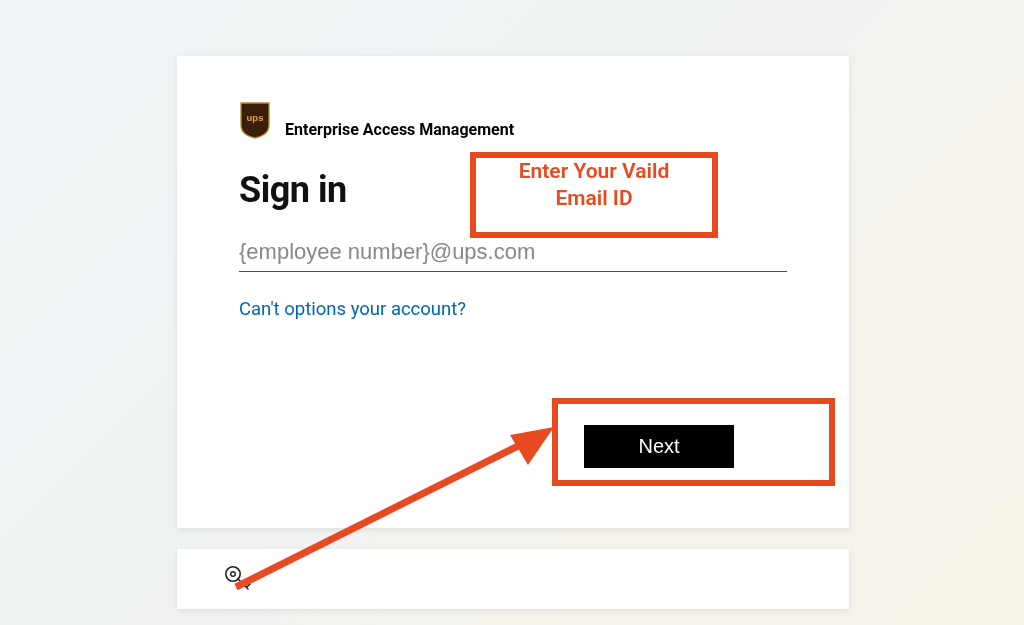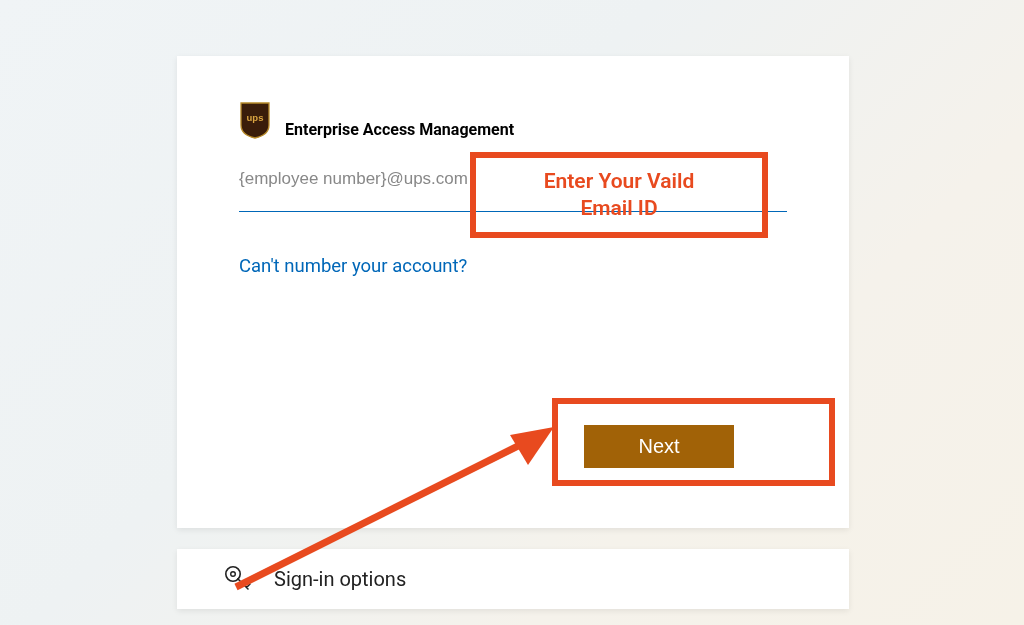--- a/index.html
+++ b/index.html
@@ -35,43 +35,43 @@
     }
     .title {
       font-size: 36px;
       font-weight: 700;
       color: #111;
       margin-bottom: 28px;
       letter-spacing: -0.5px;
     }
     .email-input {
       width: 100%;
-      font-size: 17px;
+      font-size: 22px;
       color: #888;
       border: none;
       border-bottom: 1.5px solid #0067b8;
-      padding-bottom: 22px;
+      padding-bottom: 6px;
       outline: none;
       background: transparent;
-      margin-bottom: 43px;
+      margin-bottom: 26px;
     }
     .email-input::placeholder { color: #888; }
     .link {
       color: #0067b8;
       font-size: 18.5px;
       text-decoration: none;
       display: inline-block;
     }
     .actions {
       position: absolute;
       right: 115px;
       bottom: 60px;
     }
     .btn-next {
-      background: #a16207;
+      background: #000000;
       color: #ffffff;
       border: none;
       font-size: 20px;
       font-weight: 400;
       padding: 10px 42px;
       min-width: 150px;
       cursor: pointer;
     }
     .options-card {
       position: absolute;
@@ -88,25 +88,25 @@
       cursor: pointer;
     }
     .key-icon { width: 32px; height: 32px; flex-shrink: 0; }
     .options-text { font-size: 20px; color: #222; }
 
     
     .annotation-email-box {
       position: absolute;
       left: 470px;
       top: 152px;
-      width: 298px;
+      width: 248px;
       height: 86px;
       border: 6px solid #e84a1f;
       display: flex;
-      align-items: center;
+      align-items: flex-start;
       justify-content: center;
       text-align: center;
     }
     .annotation-email-box span {
       color: #e84a1f;
       font-size: 21px;
       font-weight: 600;
       line-height: 1.3;
     }
     .annotation-next-box {
@@ -131,34 +131,34 @@
 
 <div class="card">
   <div class="brand-row">
     <svg class="logo" viewBox="0 0 32 38">
       <path d="M2 2 H30 V24 Q30 34 16 37 Q2 34 2 24 Z" fill="#3a1d0a" stroke="#b78a2a" stroke-width="1.3"></path>
       <path d="M4 4 H28 V23 Q28 32 16 35 Q4 32 4 23 Z" fill="#3a1d0a"></path>
       <text x="16" y="20" text-anchor="middle" font-size="9.5" font-weight="700" fill="#d9a441" font-family="Arial">ups</text>
     </svg>
     <span class="brand-text">Enterprise Access Management</span>
   </div>
+  <h1 class="title">Sign in</h1>
   <input type="text" class="email-input" placeholder="{employee number}@ups.com" style="">
-  <a href="#" class="link">Can't number your account?</a>
+  <a href="#" class="link">Can't options your account?</a>
   <div class="actions">
     <button class="btn-next">Next</button>
   </div>
 </div>
 
 <div class="options-card">
   <svg class="key-icon" viewBox="0 0 32 32">
     <circle cx="11" cy="11" r="7.2" fill="none" stroke="#222" stroke-width="1.6"></circle>
     <circle cx="11" cy="11" r="2.3" fill="none" stroke="#222" stroke-width="1.4"></circle>
     <path d="M15.8 15.8 L26 26 M22 22 L25.5 18.5 M24.5 24.5 L28 21" fill="none" stroke="#222" stroke-width="1.6" stroke-linecap="round"></path>
   </svg>
-  <span class="options-text">Sign-in options</span>
 </div>
 
 <div class="annotation-email-box">
   <span>Enter Your Vaild<br>Email ID</span>
 </div>
 
 <div class="annotation-next-box"></div>
 
 <svg class="annotation-arrow" viewBox="0 0 330 175">
   <line x1="8" y1="170" x2="300" y2="24" stroke="#e84a1f" stroke-width="7"></line>

